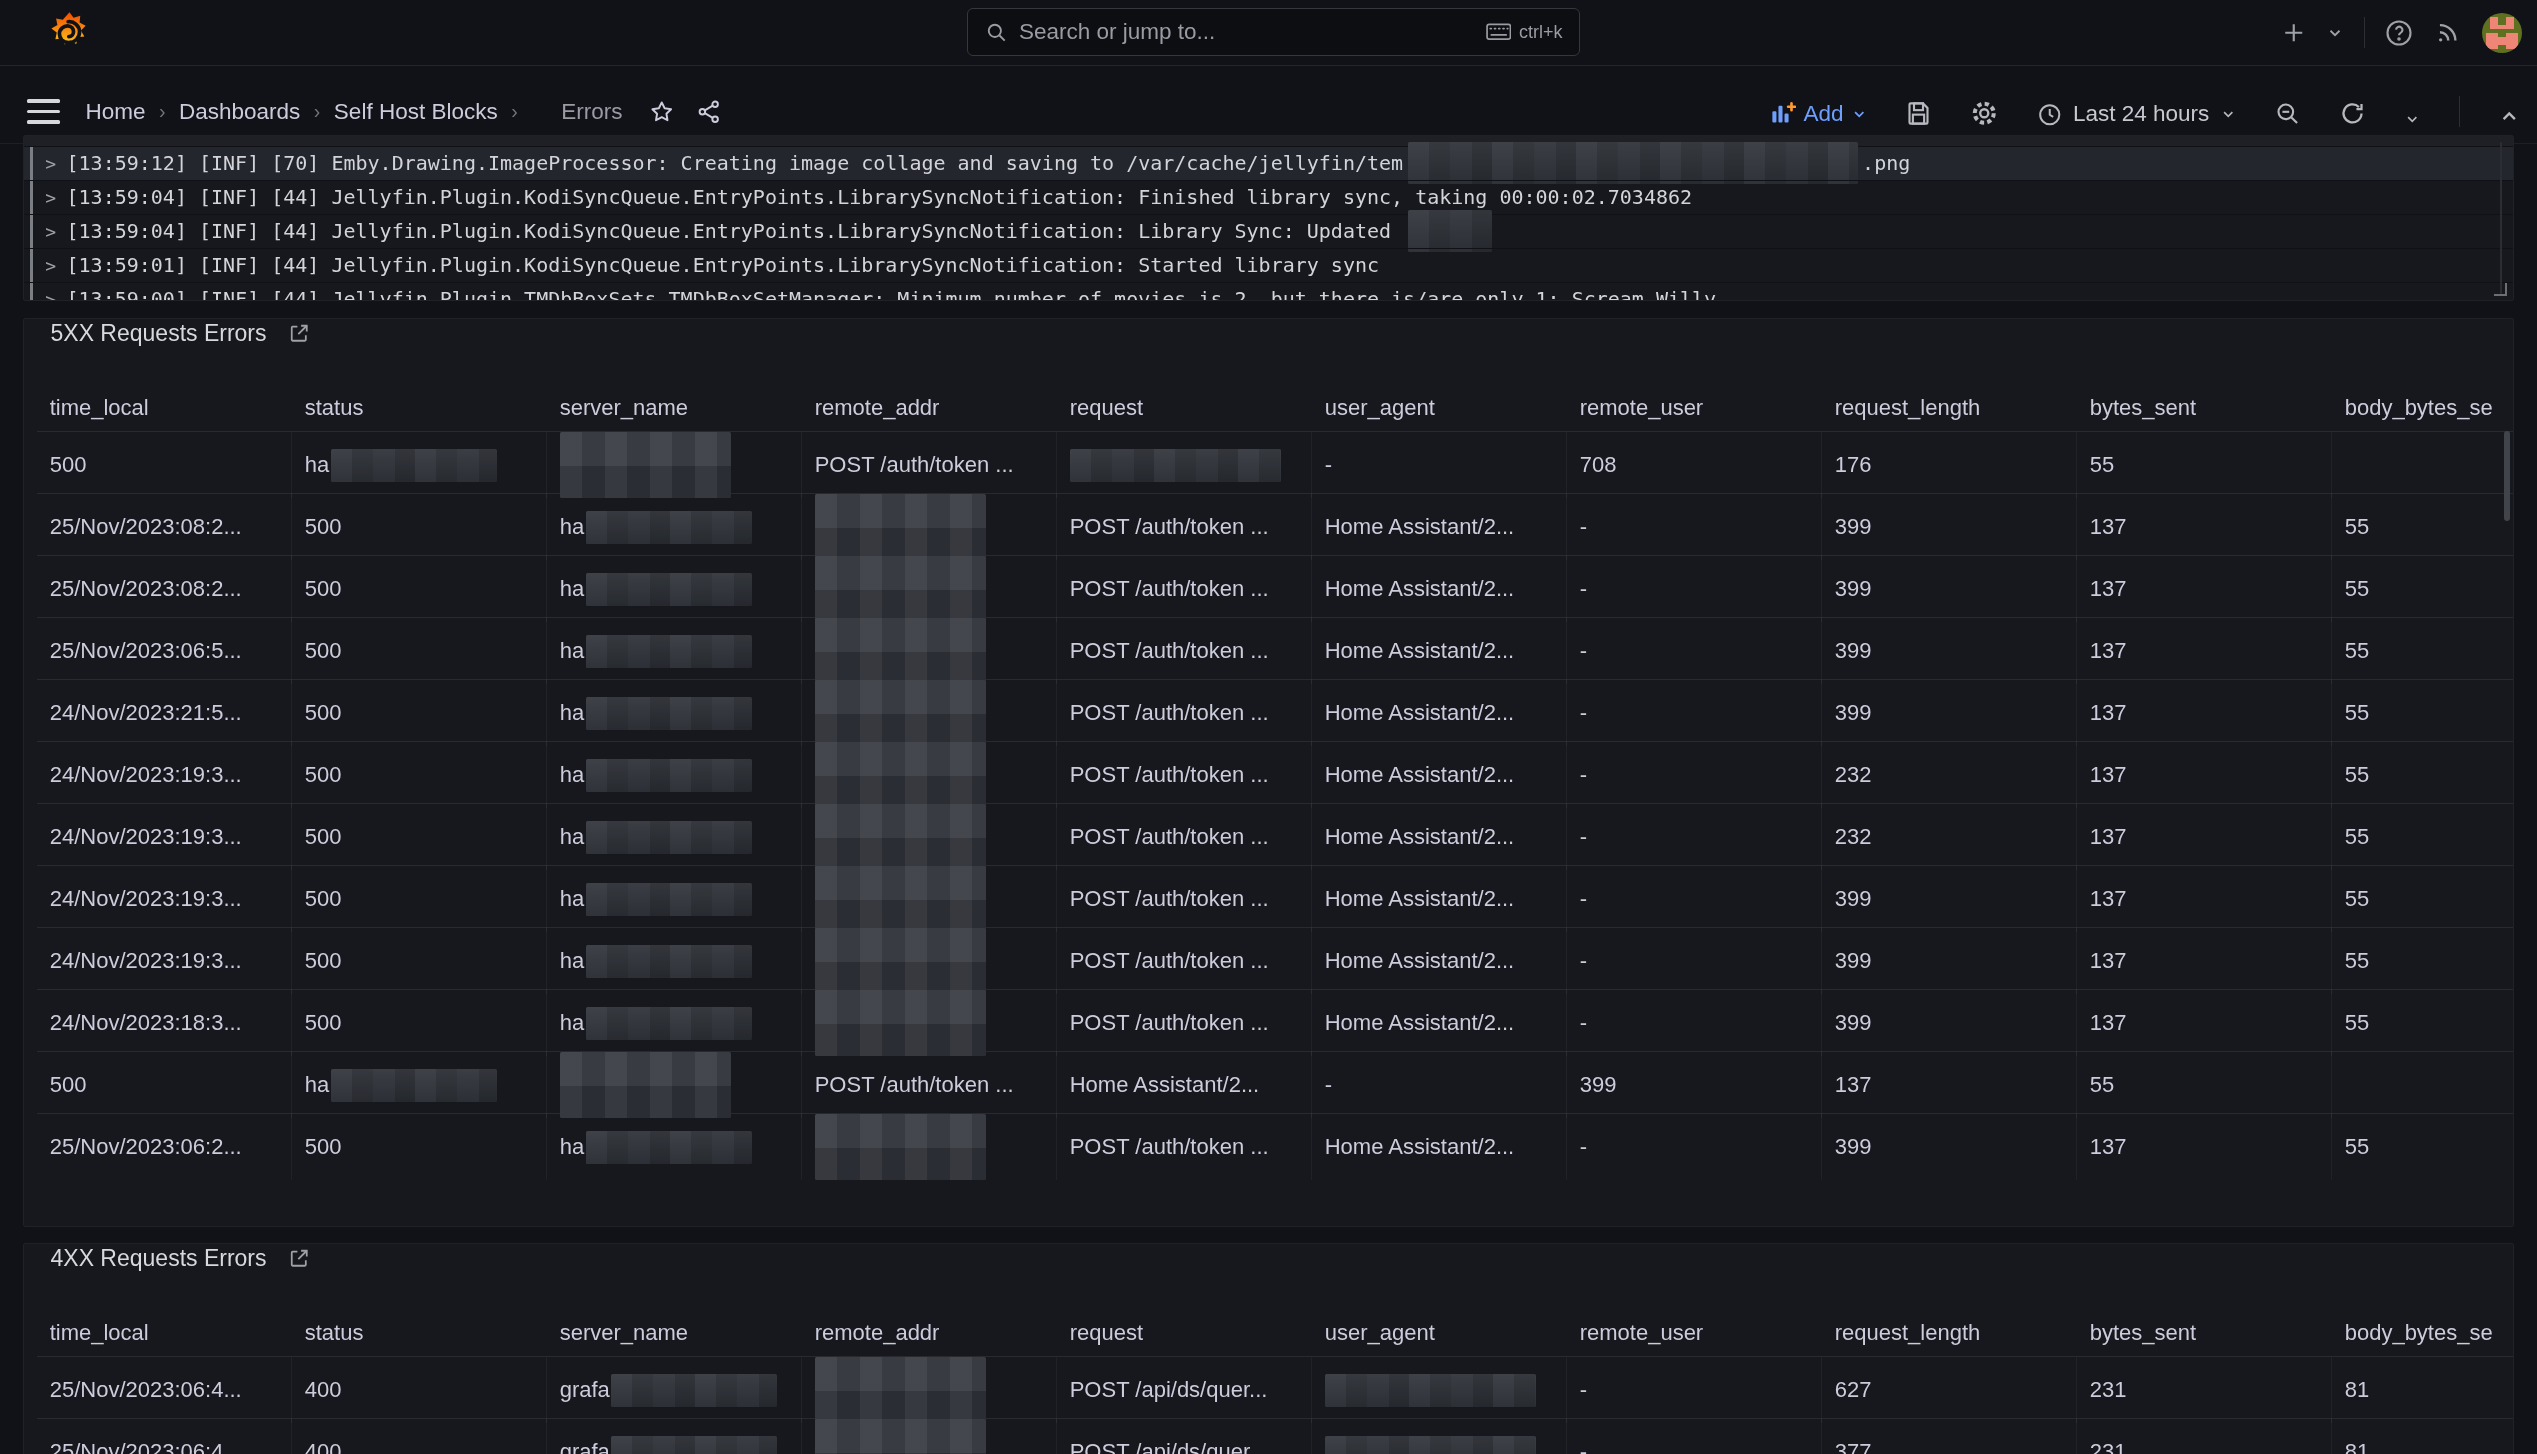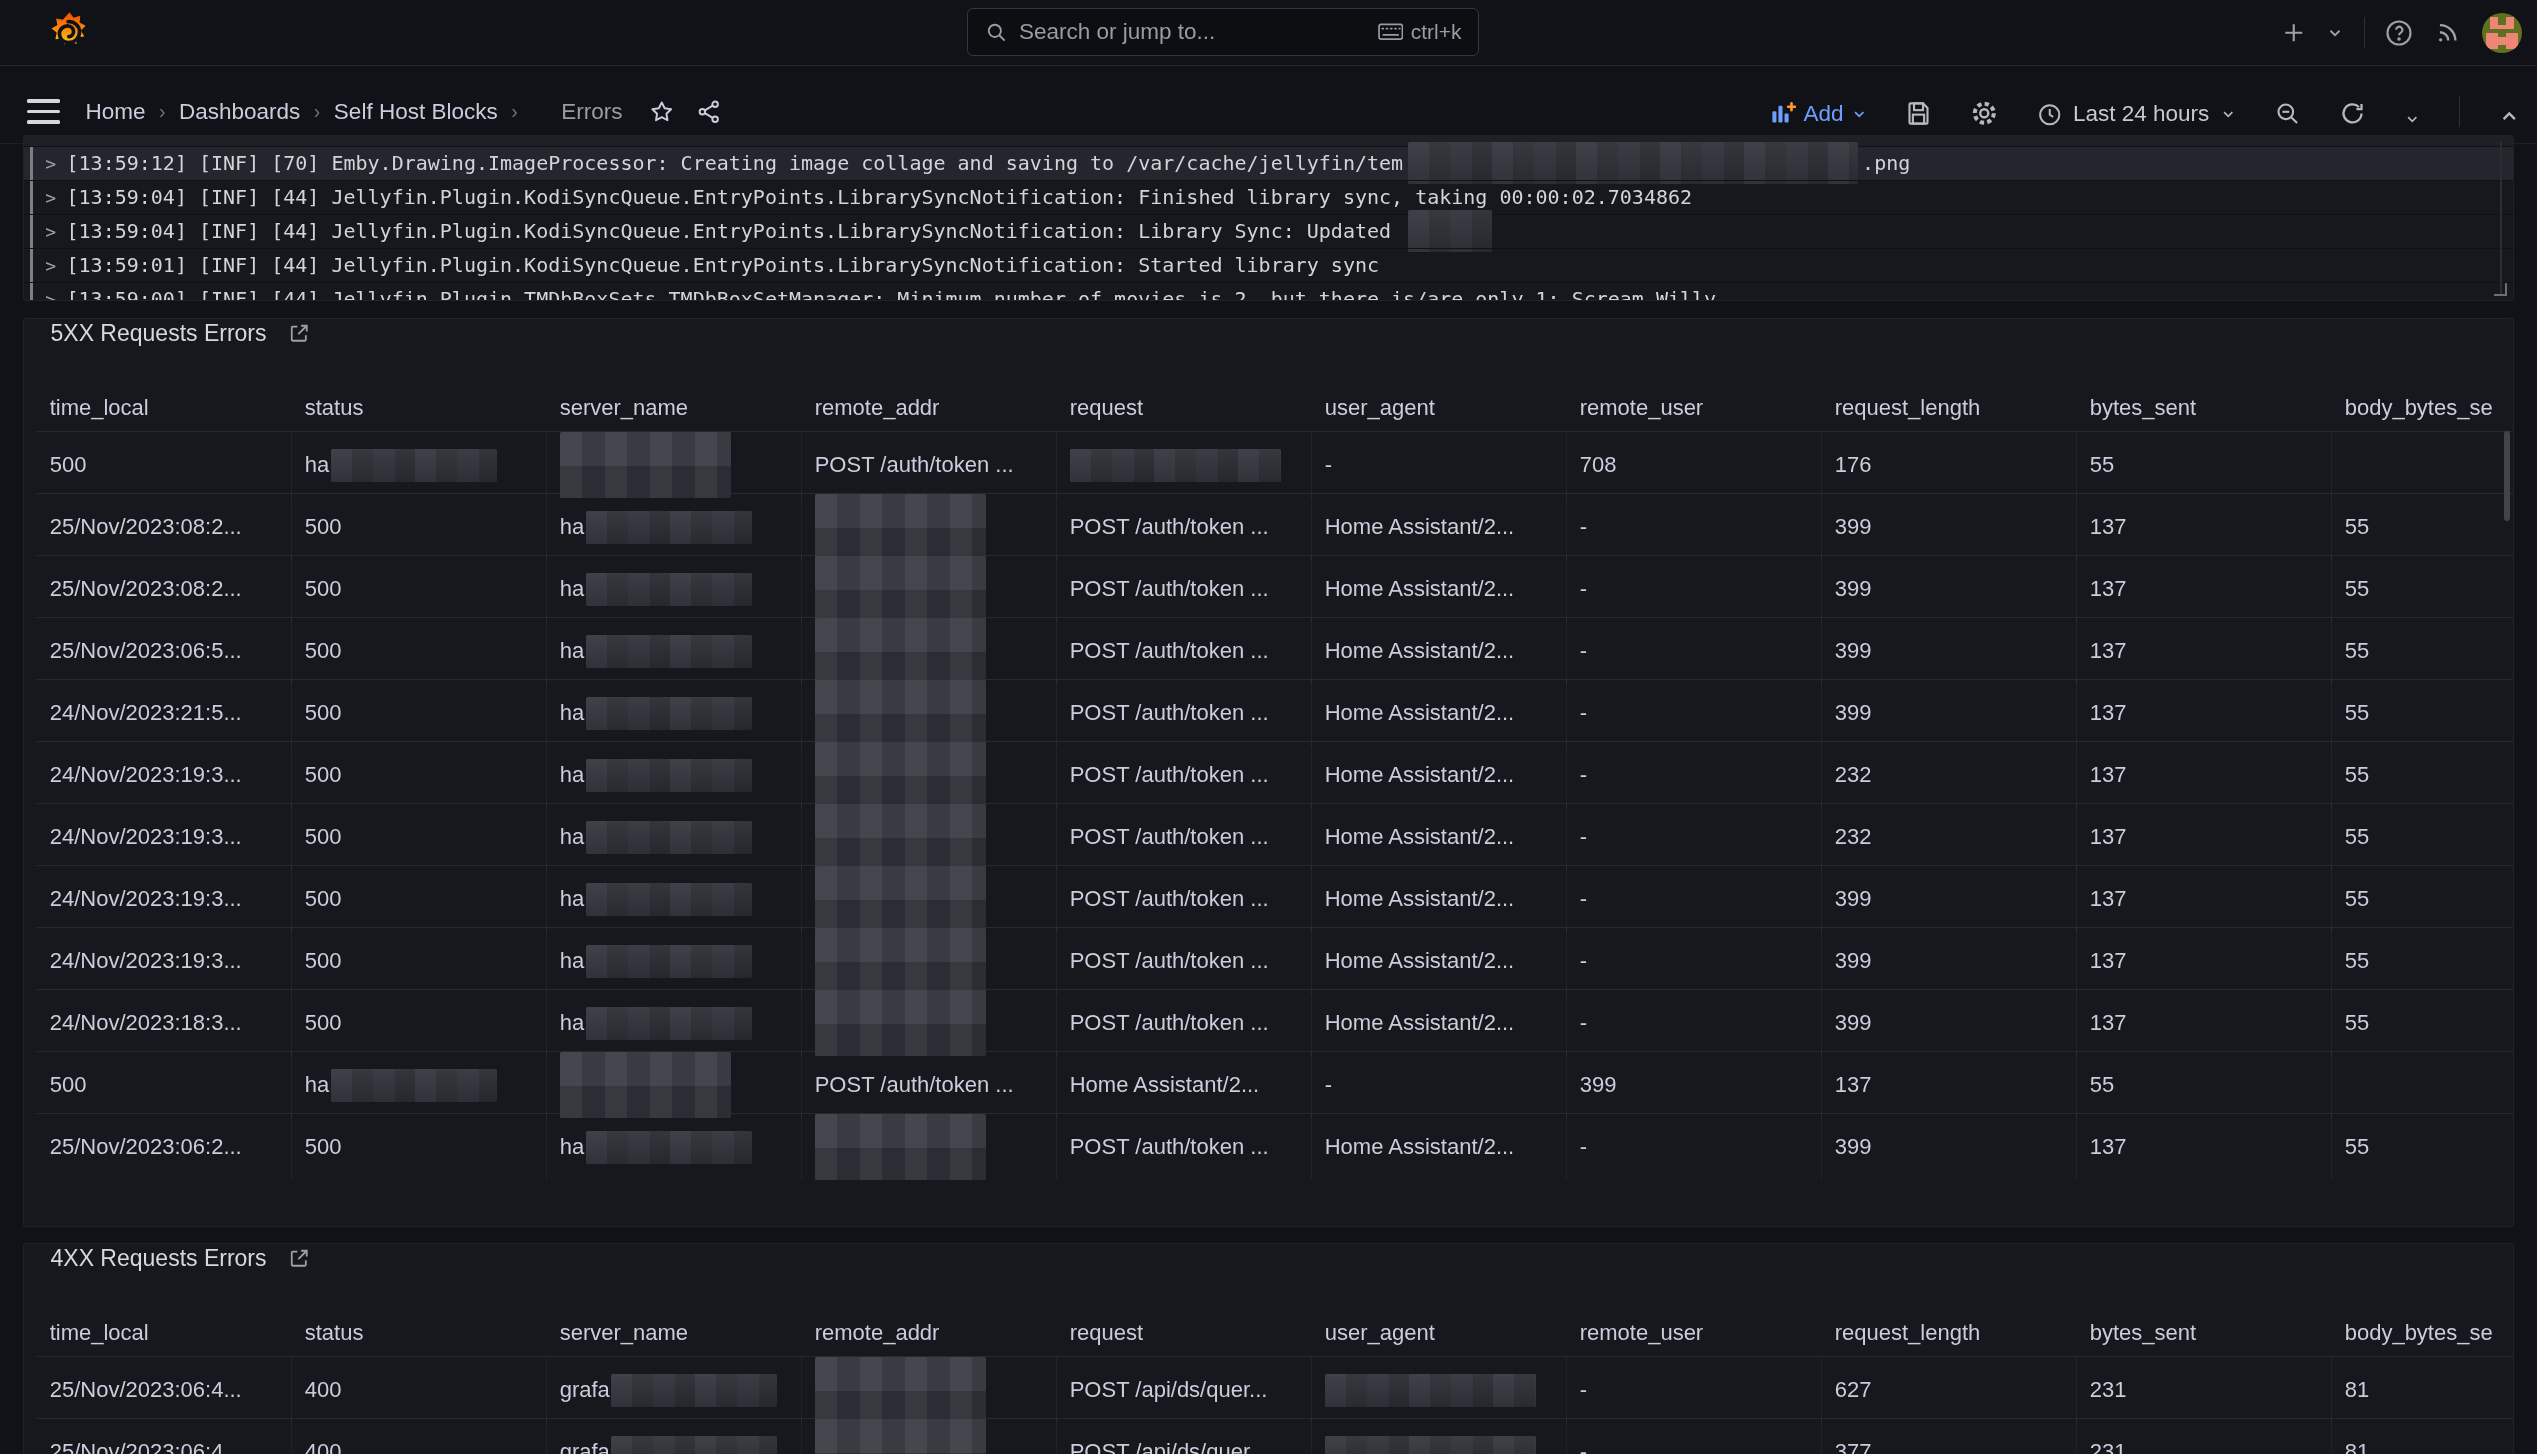--- a/index.html
+++ b/index.html
@@ -14,26 +14,26 @@
   svg{display:block;}
 
   
   .topnav{
     position:absolute;left:0;top:0;width:100%;height:65px;
     background:#111217;border-bottom:0.7px solid #24262c;
     display:flex;align-items:center;
   }
   .logo{width:43px;height:43px;margin-left:48px;}
   .searchbox{
-    position:absolute;left:967px;top:8.2px;width:512px;height:48px;
+    position:absolute;left:967px;top:8.2px;width:613px;height:48px;
     background:#0d0e12;border:0.7px solid #35373e;border-radius:6px;
     display:flex;align-items:center;padding:0 16.5px;box-sizing:border-box;
   }
   .searchbox .ph{color:#9a9ba4;font-size:22.5px;margin-left:12px;flex:1;}
-  .kbd-hint{display:flex;align-items:center;color:#9a9ba4;font-size:21px;gap:7.5px;}
+  .kbd-hint{display:flex;align-items:center;color:#9a9ba4;font-size:18px;gap:7.5px;}
   .nav-right{position:absolute;right:16.5px;top:0;height:65px;display:flex;align-items:center;gap:19.5px;}
   .vdivider{width:0.7px;height:31.5px;background:#2c2e34;}
   .avatar{width:40px;height:40px;border-radius:50%;overflow:hidden;}
 
   
   .toolbar{
     position:absolute;left:0;top:80px;width:100%;height:63px;
     background:#111217;border-bottom:0.7px solid #1d1f24;
     display:flex;align-items:center;
   }

